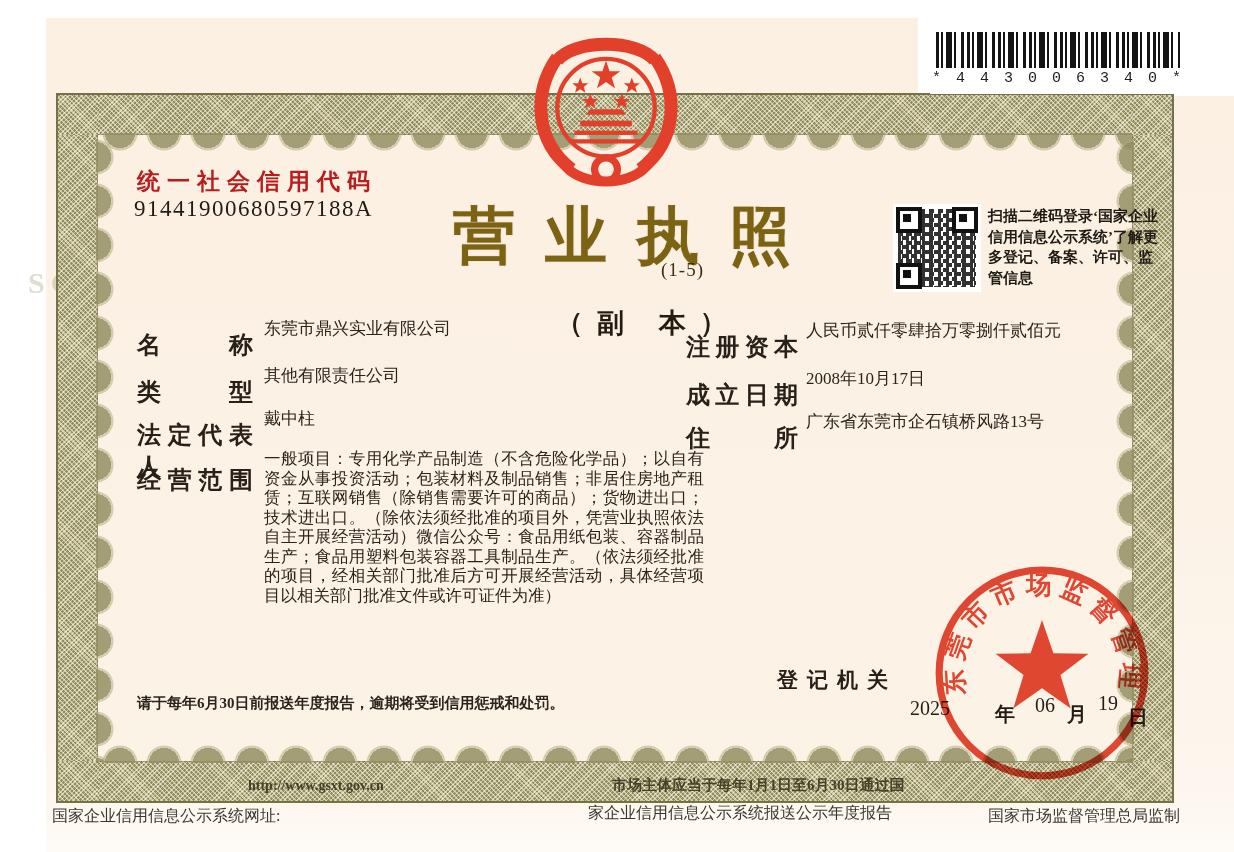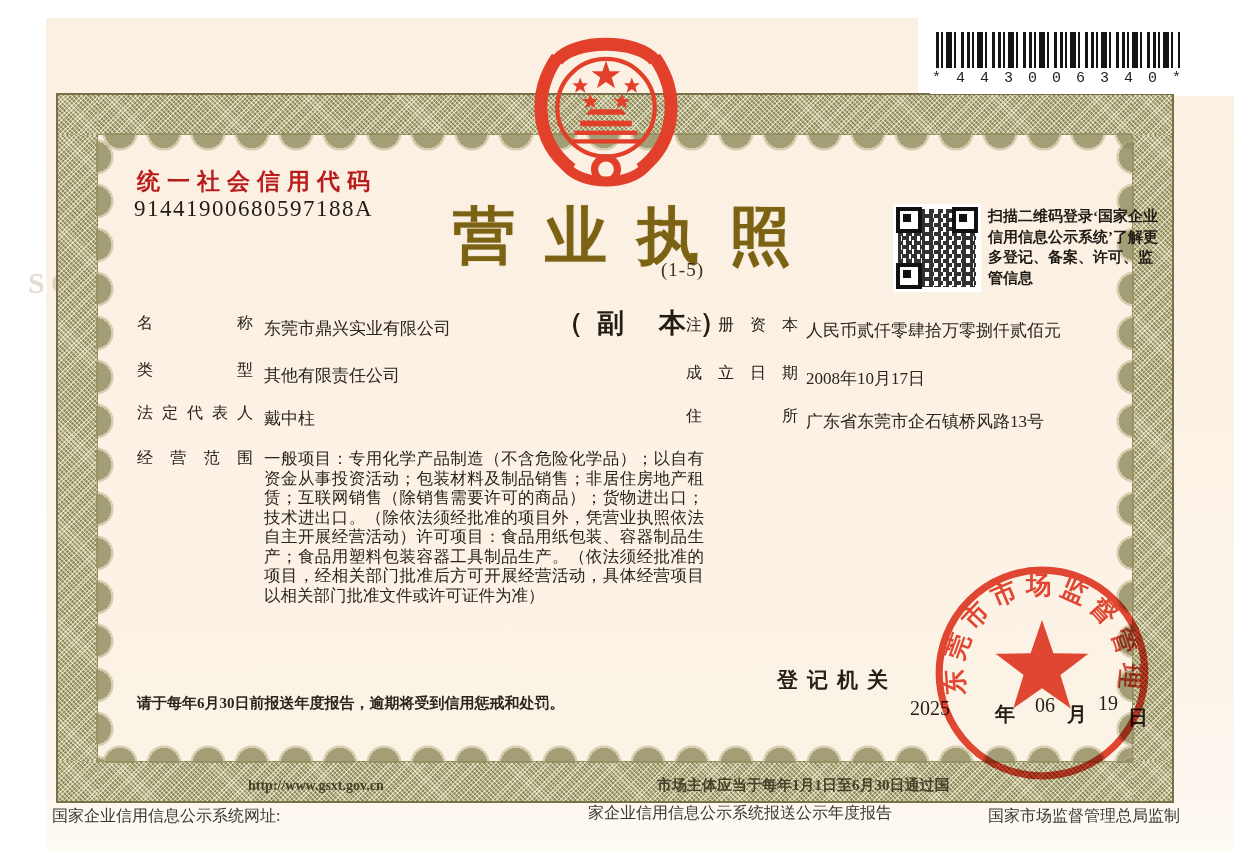--- a/index.html
+++ b/index.html
@@ -36,21 +36,21 @@
   .wm{font-weight:bold;font-size:30px;letter-spacing:6px;color:rgba(152,142,104,.30);white-space:nowrap;}
   .wm.pink{color:rgba(228,132,118,.33);}
   .wm-center{font-size:58px;letter-spacing:22px;color:rgba(224,118,102,.20);font-weight:bold;white-space:nowrap;}
   
   .credit-label{font-size:23px;font-weight:bold;letter-spacing:7px;color:#b91c1c;font-family:Liberation Mono, monospace;}
   .credit-code{font-size:23px;letter-spacing:1.5px;color:#211c16;}
   .doc-title{font-size:62px;font-weight:bold;letter-spacing:30px;color:#7c6314;white-space:nowrap;
              text-shadow:0 0 1px rgba(124,99,20,.6);}
   .copy-no{font-size:19px;color:#3c3118;letter-spacing:1px;}
   .subtitle{font-size:27px;font-weight:bold;letter-spacing:14px;color:#221c12;}
-  .flabel{font-size:16px;font-weight:normal;color:#27211a;text-align:justify;text-align-last:justify;}
+  .flabel{font-size:24px;font-weight:bold;color:#27211a;text-align:justify;text-align-last:justify;margin-top:16px;}
   .fvalue{font-size:17px;color:#2a241c;}
   .scope{font-size:16.5px;line-height:19.5px;text-align:justify;color:#2a241c;}
   .registrar{font-size:21px;font-weight:bold;letter-spacing:9px;color:#262019;white-space:nowrap;margin-top:16px;}
   .dateitem{font-size:20px;color:#231d16;}
   .dateunit{font-weight:bold;}
   .notice{font-size:15px;font-weight:bold;color:#2a241d;white-space:nowrap;}
   .bandtxt{font-size:14px;font-weight:bold;color:#45412a;white-space:nowrap;}
   .footer{font-size:16px;color:#3a3731;white-space:nowrap;}
   .qr-caption{font-size:15px;font-weight:bold;line-height:20.5px;color:#1f1b15;}
   
@@ -96,21 +96,21 @@
   <div class="abs frame">
     <div class="band"></div>
     <div class="band-hole"></div>
     <div class="sc sc-t"></div>
       <div class="sc sc-b"></div>
       <div class="sc sc-l"></div>
       <div class="sc sc-r"></div>
   </div>
 
   <span class="abs bandtxt" style="left:248px;top:778px;">http://www.gsxt.gov.cn</span>
-  <span class="abs bandtxt" style="left:612px;top:776px;font-size:15px;padding-left:45px;">市场主体应当于每年1月1日至6月30日通过国</span>
+  <span class="abs bandtxt" style="left:612px;top:776px;font-size:15px;">市场主体应当于每年1月1日至6月30日通过国</span>
 
   <svg class="abs" style="left:520px;top:26px;" width="172" height="172" viewBox="0 0 120 120">
     <g fill="none" stroke="#e2402a">
       <path d="M26,24 C38,9 82,9 94,24" stroke-width="9"></path>
       <path d="M26,22 C9,46 10,80 36,100" stroke-width="9"></path>
       <path d="M94,22 C111,46 110,80 84,100" stroke-width="9"></path>
       <circle cx="60" cy="57" r="34" stroke-width="3"></circle>
       <path d="M32,98 C44,112 76,112 88,98" stroke-width="7"></path>
       <circle cx="60" cy="100" r="8" stroke-width="5"></circle>
     </g>
@@ -150,21 +150,21 @@
   <span class="abs flabel" style="left:137px;top:313px;width:116px;">名称</span>
   <span class="abs fvalue" style="left:264px;top:317px;">东莞市鼎兴实业有限公司</span>
 
   <span class="abs flabel" style="left:137px;top:360px;width:116px;">类型</span>
   <span class="abs fvalue" style="left:264px;top:364px;">其他有限责任公司</span>
 
   <span class="abs flabel" style="left:137px;top:403px;width:116px;">法定代表人</span>
   <span class="abs fvalue" style="left:264px;top:407px;">戴中柱</span>
 
   <span class="abs flabel" style="left:137px;top:448px;width:116px;">经营范围</span>
-  <div class="abs scope" style="left:264px;top:449px;width:440px;">一般项目：专用化学产品制造（不含危险化学品）；以自有资金从事投资活动；包装材料及制品销售；非居住房地产租赁；互联网销售（除销售需要许可的商品）；货物进出口；技术进出口。（除依法须经批准的项目外，凭营业执照依法自主开展经营活动）许可项目：食品用纸包装、容器制品生产；食品用塑料包装容器工具制品生产。（依法须经批准的项目，经相关部门批准后方可开展经营活动，具体经营项目以相关部门批准文件或许可证件为准）</div>
+  <div class="abs scope" style="left:264px;top:449px;width:440px;">一般项目：专用化学产品制造（不含危险化学品）；以自有资金从事投资活动；包装材料及制品销售；非居住房地产租赁；互联网销售（除销售需要许可的商品）；货物进出口；技术进出口。（除依法须经批准的项目外，凭营业执照依法自主开展经营活动）微信公众号：食品用纸包装、容器制品生产；食品用塑料包装容器工具制品生产。（依法须经批准的项目，经相关部门批准后方可开展经营活动，具体经营项目以相关部门批准文件或许可证件为准）</div>
 
   <span class="abs flabel" style="left:686px;top:315px;width:112px;">注册资本</span>
   <span class="abs fvalue" style="left:806px;top:319px;">人民币贰仟零肆拾万零捌仟贰佰元</span>
 
   <span class="abs flabel" style="left:686px;top:363px;width:112px;">成立日期</span>
   <span class="abs fvalue" style="left:806px;top:367px;">2008年10月17日</span>
 
   <span class="abs flabel" style="left:686px;top:406px;width:112px;">住所</span>
   <span class="abs fvalue" style="left:806px;top:410px;">广东省东莞市企石镇桥风路13号</span>
 

